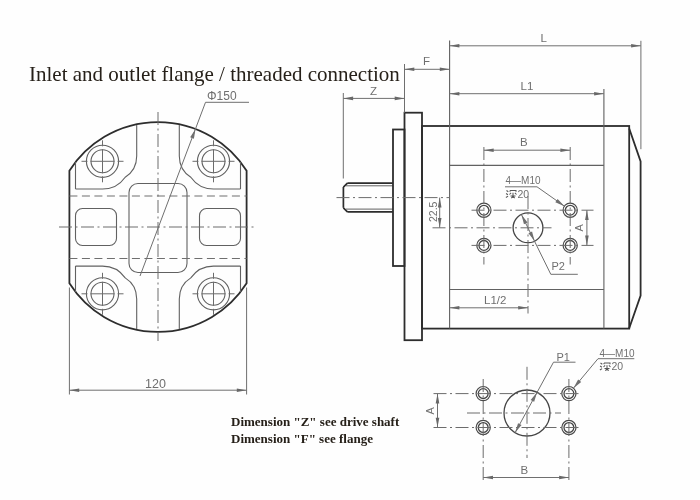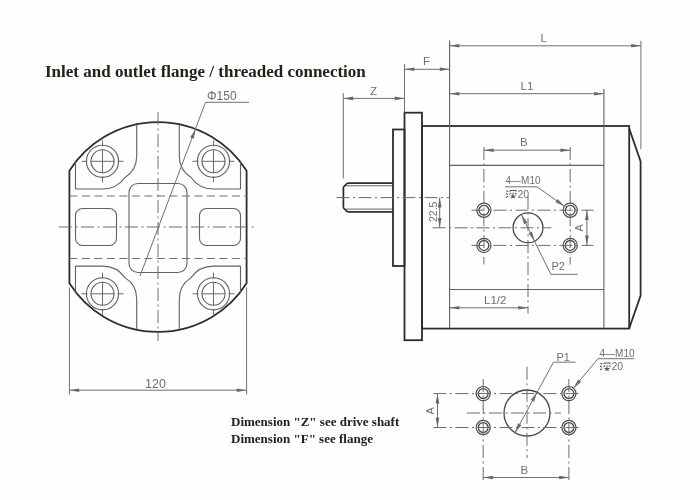--- a/index.html
+++ b/index.html
@@ -192,15 +192,15 @@
     <path d="M1,1 L2.8,2.2 M0.6,4 L2.4,5.2 M0.4,8 L2.6,6.6"></path>
     <path d="M4.5,1 V2.2 M4.5,1 H10.5 V2.2 M5.6,3.4 L4,5 M9.4,3.4 L11,5 M7.5,3.2 V8.6 M5,6.4 H10 M5.8,8.6 L7.3,7 M9.2,8.6 L7.7,7"></path>
   </g>
   <text x="611.5" y="370.3" font-size="10.5" fill="#6f6f6f">20</text>
   <g stroke="#6f6f6f" stroke-width="1">
     <path d="M634.3,358.7 H598 L573.4,388.2"></path>
   </g>
   <polygon points="0,0 -9.8,2.0 -9.8,-2.0" fill="#6f6f6f" transform="translate(573.4,388.2) rotate(129.8)"></polygon>
 </svg>
 
-<div class="ser" style="left:45px;top:62px;font-size:17px;font-weight:bold;">Inlet and outlet flange / threaded connection</div>
+<div class="ser" style="left:29px;top:62px;font-size:21px;font-weight:normal;">Inlet and outlet flange / threaded connection</div>
 <div class="ser" style="left:231px;top:413px;font-size:13px;font-weight:bold;line-height:17px;">Dimension "Z" see drive shaft<br>Dimension "F" see flange</div>
 </div>
 
 </body></html>

